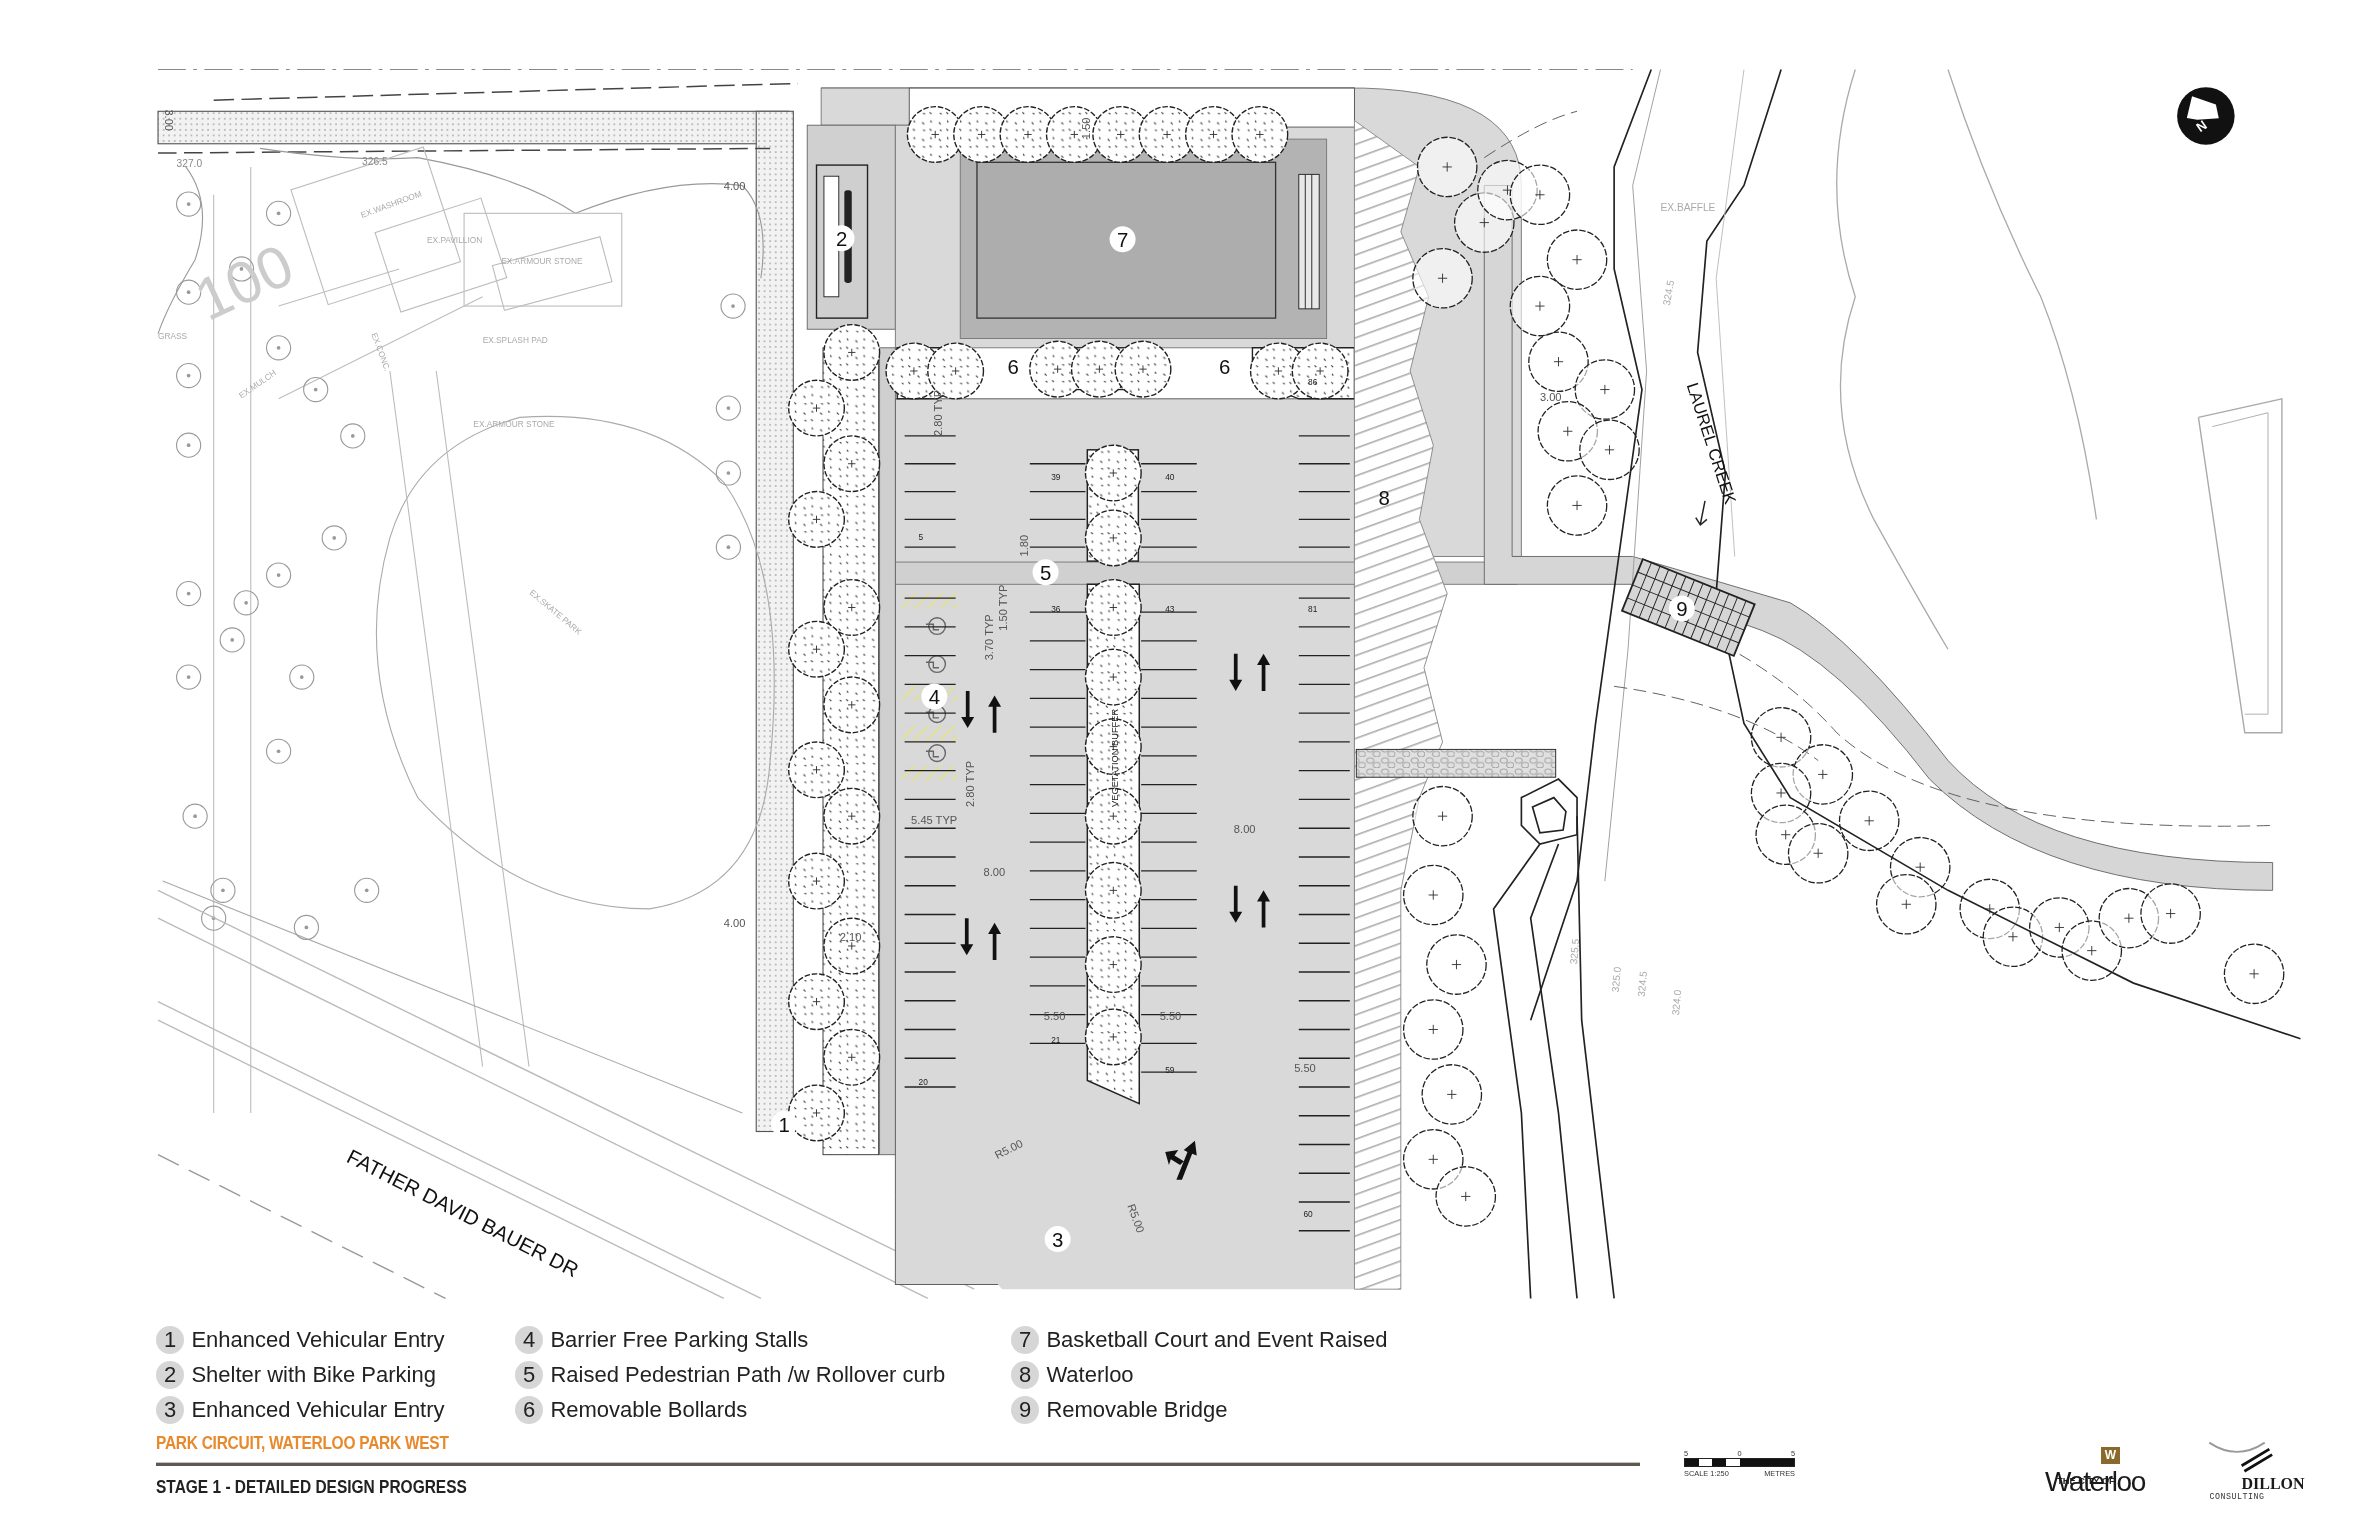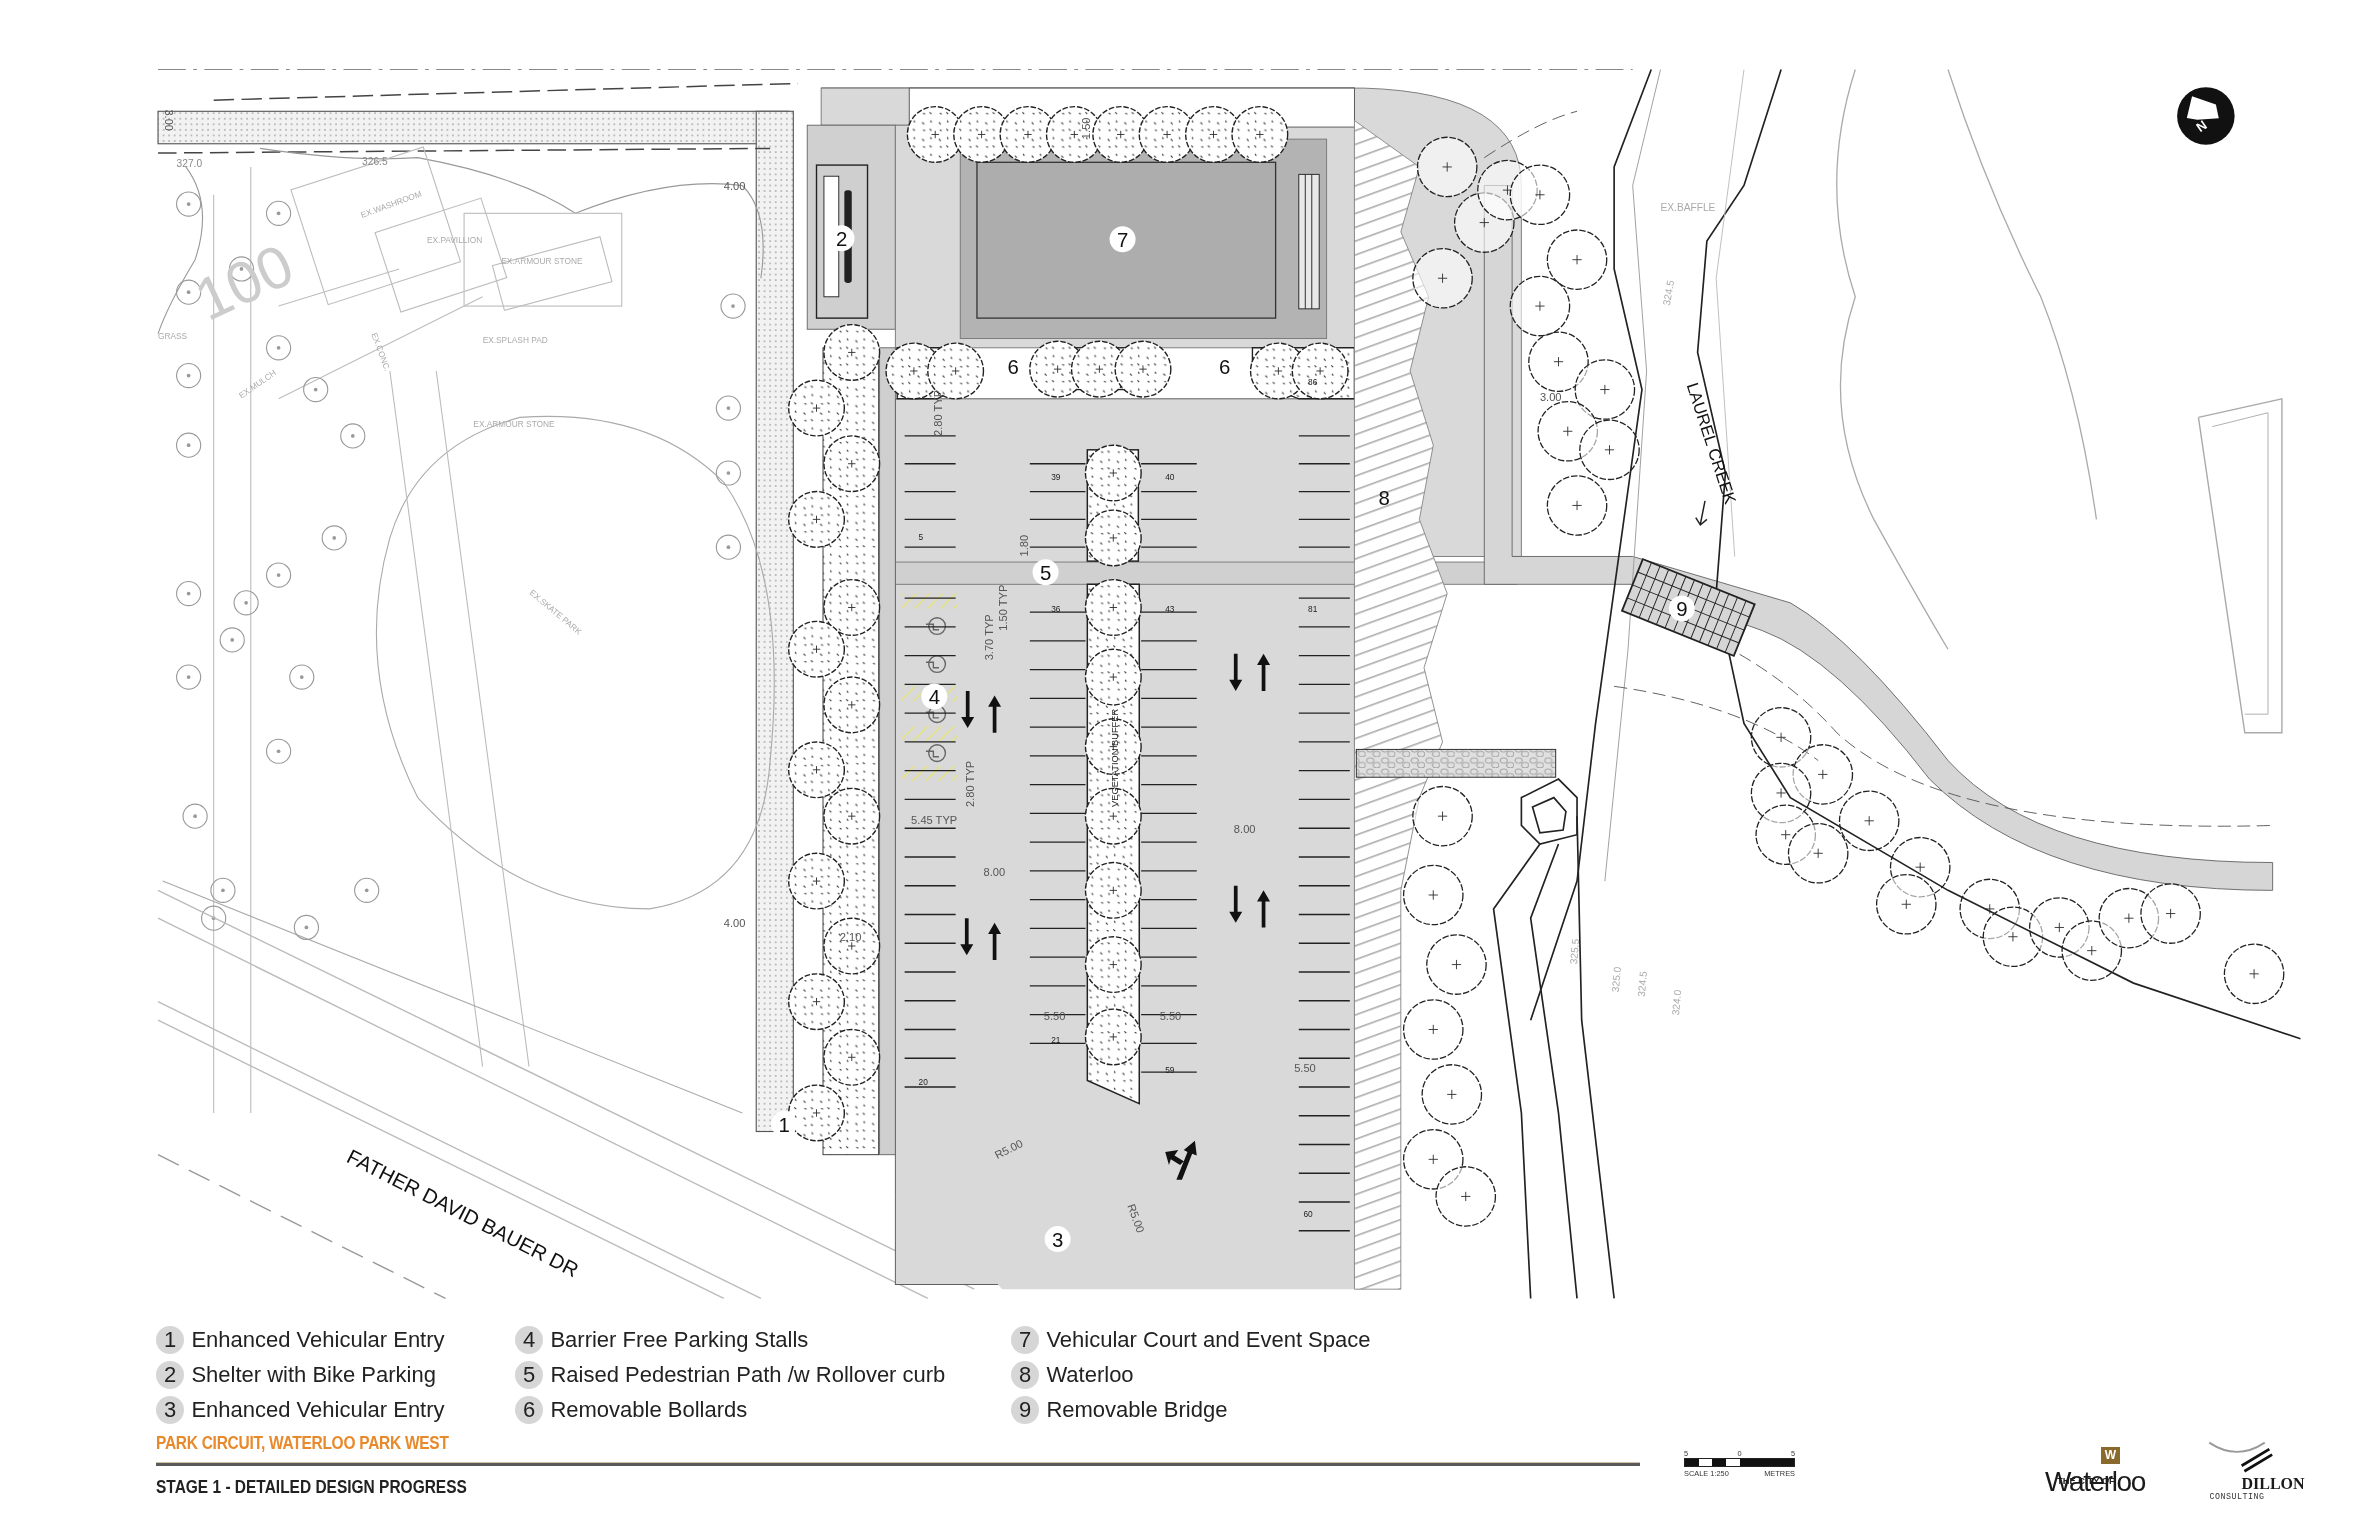--- a/index.html
+++ b/index.html
@@ -514,21 +514,21 @@
       <span>Raised Pedestrian Path /w Rollover curb</span>
     </div>
   <div class="legend-item">
       <span class="legend-num">6</span>
       <span>Removable Bollards</span>
     </div>
 </div>
 <div class="legend" style="left:1011px;">
   <div class="legend-item">
       <span class="legend-num">7</span>
-      <span>Vehicular Court and Event Space</span>
+      <span>Basketball Court and Event Raised</span>
     </div>
   <div class="legend-item">
       <span class="legend-num">8</span>
       <span>Waterloo</span>
     </div>
   <div class="legend-item">
       <span class="legend-num">9</span>
       <span>Removable Bridge</span>
     </div>
 </div>

